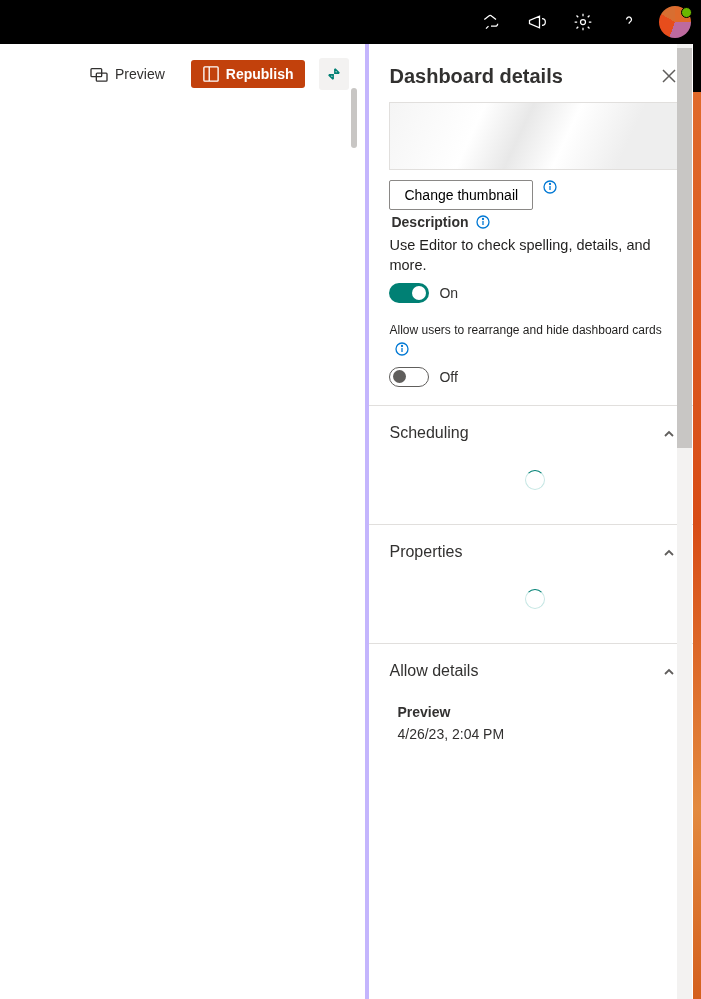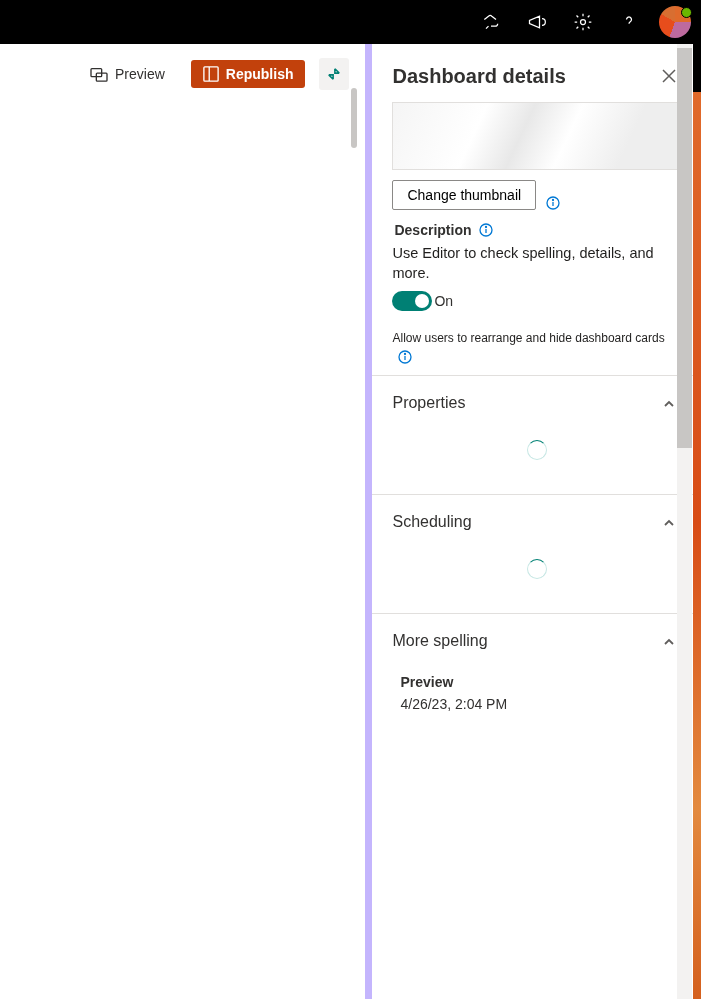--- a/index.html
+++ b/index.html
@@ -25,44 +25,44 @@
   .tb-republish { background:#c2410c; color:#fff; font-weight:600; }
   .tb-republish svg { width:16px; height:16px; stroke:#fff; fill:none; stroke-width:1.5;}
   .collapse-btn { width:30px; height:32px; background:#f3f2f1; border:none; border-radius:3px; display:flex; align-items:center; justify-content:center; cursor:pointer; }
   .collapse-btn svg { width:14px; height:14px; stroke:#008074; fill:none; stroke-width:1.8;}
 
   .left-scroll { position:absolute; right:6px; top:44px; bottom:0; width:10px; }
   .left-scroll-thumb { width:6px; height:60px; background:#c8c6c4; border-radius:3px; margin:0 auto; }
 
   
   .panel-wrap { flex:1; position:relative; display:flex; }
-  .panel { flex:1; border-left:7px solid #c4b5fd; overflow-y:auto; background:#fff; }
+  .panel { flex:1; border-left:4px solid #c4b5fd; overflow-y:auto; background:#fff; }
   .panel::-webkit-scrollbar { width:15px; }
   .panel::-webkit-scrollbar-track { background:#f3f2f1; }
   .panel::-webkit-scrollbar-thumb { background:#c8c6c4; border-radius:0; }
 
   .panel-header { display:flex; justify-content:space-between; align-items:center; padding:20px 20px 14px 20px; }
   .panel-title { font-size:20px; font-weight:600; color:#323130; }
   .close-btn { width:24px; height:24px; display:flex; align-items:center; justify-content:center; cursor:pointer; }
   .close-btn svg { width:14px; height:14px; stroke:#605e5c; stroke-width:1.5; }
 
   .thumb { margin:0 20px 10px 20px; height:68px; background: linear-gradient(115deg, #f5f5f5 0%, #fff 30%, #e8e8e8 45%, #fff 60%, #eee 80%); border:1px solid #e1dfdd;}
-  .thumb-row { display:flex; align-items:flex-end; gap:10px; margin:0 20px 12px 20px;}
+  .thumb-row { display:flex; align-items:flex-start; gap:10px; margin:0 20px 4px 20px;}
   .change-thumb-btn { background:#fff; border:1px solid #8a8886; padding:6px 14px; font-size:14px; cursor:pointer; border-radius:2px;}
   .info-icon { width:14px; height:14px; }
   .info-icon svg { width:14px; height:14px; stroke:#0078d4; fill:none; stroke-width:1.3;}
 
   .field-label-row { display:flex; align-items:center; gap:8px; margin:4px 20px 6px 22px;}
   .field-label { font-size:14px; font-weight:700; color:#323130; }
   .desc-textarea { display:block; margin:0 22px; width:calc(100% - 44px); height:108px; border:1px solid #e1e1e1; resize:both; padding:8px 10px; font-size:14px; font-family:inherit; color:#323130;}
   .desc-textarea::placeholder { color:#a19f9d; }
   .char-limit { margin:8px 22px 14px 22px; font-size:12.5px; color:#605e5c;}
 
   .editor-text { margin:2px 20px 8px 20px; font-size:14.5px; color:#201f1e; line-height:1.35; font-weight:500;}
-  .toggle-row { display:flex; align-items:center; gap:2px; margin:0 20px 18px 20px;}
+  .toggle-row { display:flex; align-items:center; gap:10px; margin:0 20px 18px 20px;}
   .toggle { width:40px; height:20px; border-radius:10px; position:relative; cursor:pointer;}
   .toggle.on { background:#008074;}
   .toggle.on::after { content:""; position:absolute; right:3px; top:3px; width:14px; height:14px; background:#fff; border-radius:50%;}
   .toggle.off { background:#fff; border:1px solid #605e5c;}
   .toggle.off::after { content:""; position:absolute; left:3px; top:2px; width:13px; height:13px; background:#605e5c; border-radius:50%;}
   .toggle-label { font-size:14px; color:#323130;}
 
   .rearrange-text { margin:0 20px 10px 20px; font-size:12px; color:#201f1e; line-height:1.5; font-weight:500;}
 
   .section { border-top:1px solid #e1dfdd; }
@@ -183,52 +183,56 @@
       <div class="rearrange-text">
         <span>Allow users to rearrange and hide dashboard cards</span>
         <span class="info-icon" style="display:inline-block;vertical-align:middle;margin-left:6px;">
           <svg viewBox="0 0 14 14">
               <circle cx="7" cy="7" r="6"></circle>
               <line x1="7" y1="6" x2="7" y2="10"></line>
               <circle cx="7" cy="4" r="0.5" fill="#0078d4"></circle>
             </svg>
         </span>
       </div>
+      <div class="toggle-row">
+        <div class="toggle off"></div>
+        <span class="toggle-label">Off</span>
+      </div>
+
+      <div class="section">
+        <div class="section-head">
+          <span class="section-title">Scheduling</span>
+          <span class="chev-up"><svg viewBox="0 0 12 12">
+                <path d="M2 8 L6 4 L10 8"></path>
+              </svg></span>
+        </div>
+        <div class="spinner-wrap">
+          <div class="spinner"></div>
+        </div>
+      </div>
 
       <div class="section">
         <div class="section-head">
           <span class="section-title">Properties</span>
           <span class="chev-up"><svg viewBox="0 0 12 12">
                 <path d="M2 8 L6 4 L10 8"></path>
               </svg></span>
         </div>
         <div class="spinner-wrap">
           <div class="spinner"></div>
         </div>
       </div>
 
       <div class="section">
         <div class="section-head">
-          <span class="section-title">Scheduling</span>
+          <span class="section-title">Allow details</span>
           <span class="chev-up"><svg viewBox="0 0 12 12">
                 <path d="M2 8 L6 4 L10 8"></path>
               </svg></span>
         </div>
-        <div class="spinner-wrap">
-          <div class="spinner"></div>
-        </div>
-      </div>
-
-      <div class="section">
-        <div class="section-head">
-          <span class="section-title">More spelling</span>
-          <span class="chev-up"><svg viewBox="0 0 12 12">
-                <path d="M2 8 L6 4 L10 8"></path>
-              </svg></span>
-        </div>
         <div class="more-body">
           <div class="mb-label">Preview</div>
           <div class="mb-val">4/26/23, 2:04 PM</div>
         </div>
       </div>
 
     </div>
 
     <div class="right-scroll">
       <div class="right-scroll-thumb"></div>

